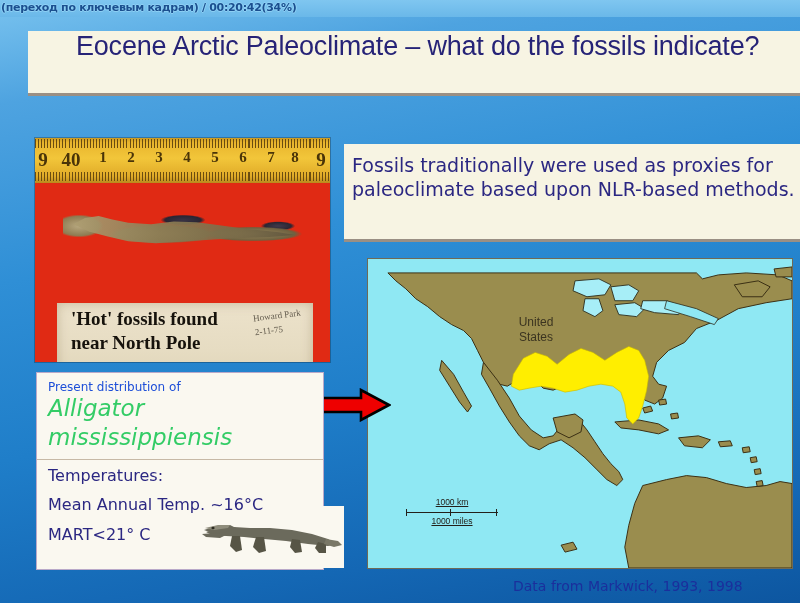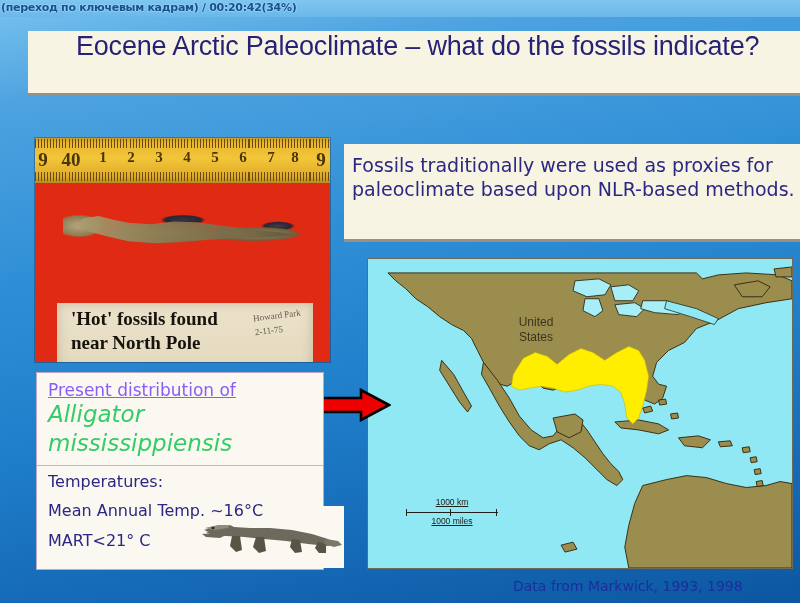--- a/index.html
+++ b/index.html
@@ -132,21 +132,21 @@
   .scale-bar .line{position:absolute;left:0;top:3px;width:92px;height:1.4px;background:#23201a;}
   .scale-bar .t{position:absolute;top:0;width:1.4px;height:7px;background:#23201a;}
   
   #red-arrow{position:absolute;left:307px;top:388px;width:84px;height:34px;}
   
   #info-box{
     position:absolute;left:36px;top:372px;width:288px;height:198px;
     background:#faf8f0;border:1px solid #b9a9c9;box-sizing:border-box;
   }
   #info-head{padding:7px 0 5px 11px;}
-  #info-l1{font-family:"DejaVu Sans",sans-serif;font-size:17px;color:#8b5cf6;line-height:1.2;text-decoration:underline;}
+  #info-l1{font-family:"DejaVu Sans",sans-serif;font-size:12px;color:#1d4ed8;line-height:1.2;}
   #info-l2{font-family:"DejaVu Sans",sans-serif;font-size:23px;color:#33cc66;font-style:italic;line-height:1.25;}
   #info-div{height:1px;background:#c7b9a6;margin:2px 0 0 0;}
   #info-body{padding:7px 0 0 11px;position:relative;z-index:2;}
   #info-body div{
     font-family:"DejaVu Sans",sans-serif;font-size:16px;color:#2b2782;
     margin-bottom:12px;line-height:1.1;
   }
   #gator{
     position:absolute;left:196px;top:506px;width:148px;height:62px;z-index:1;
     pointer-events:none;

